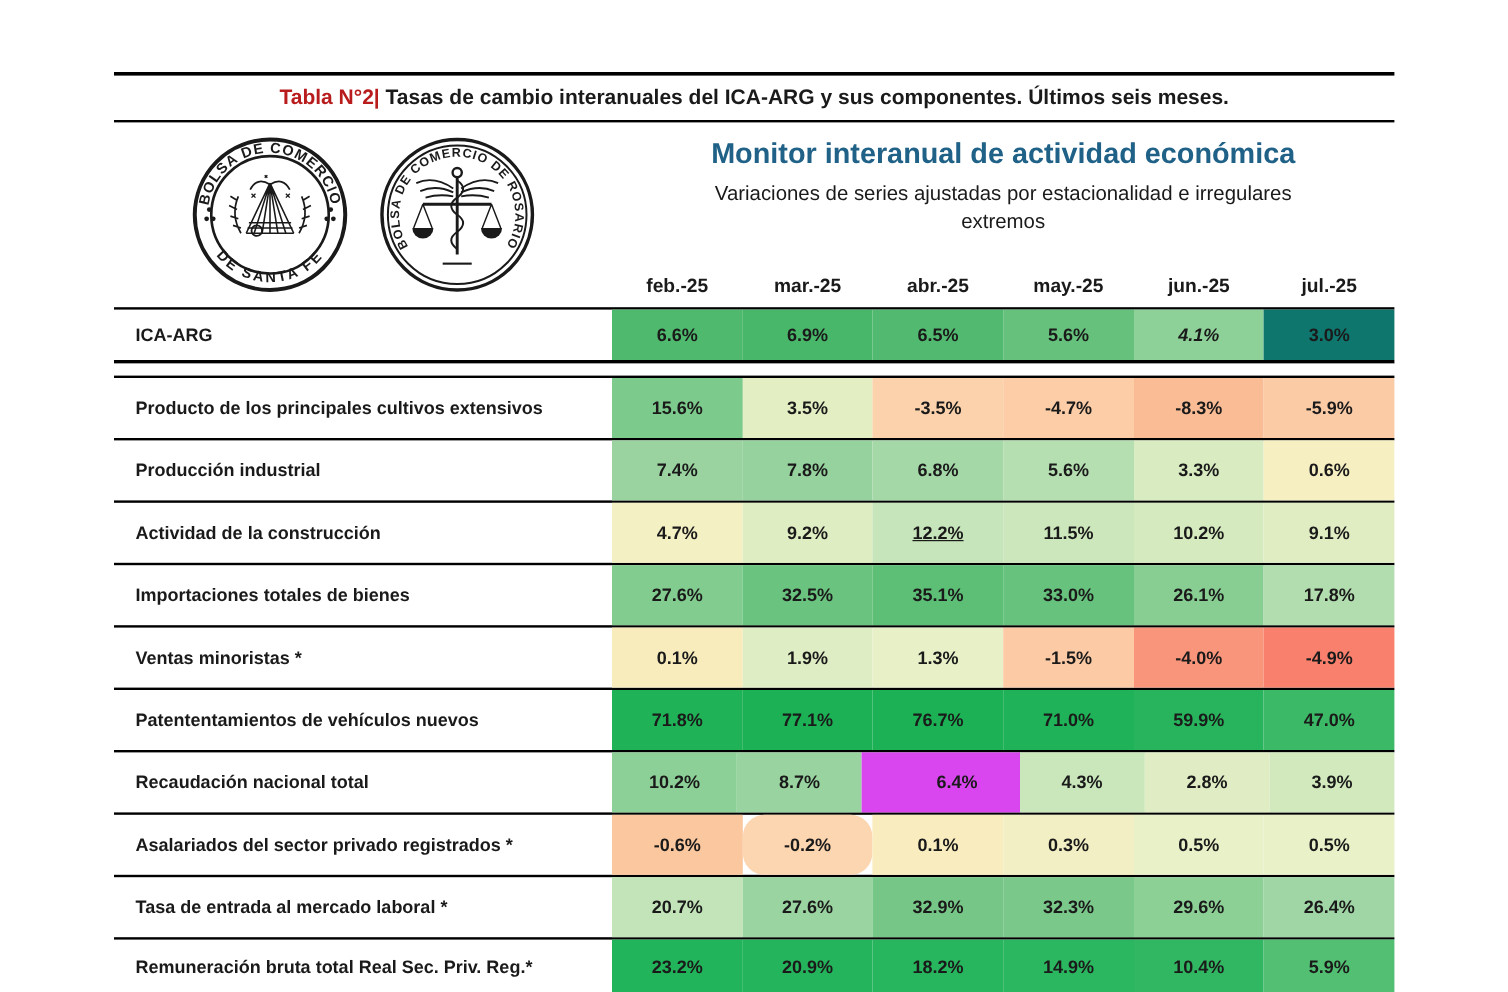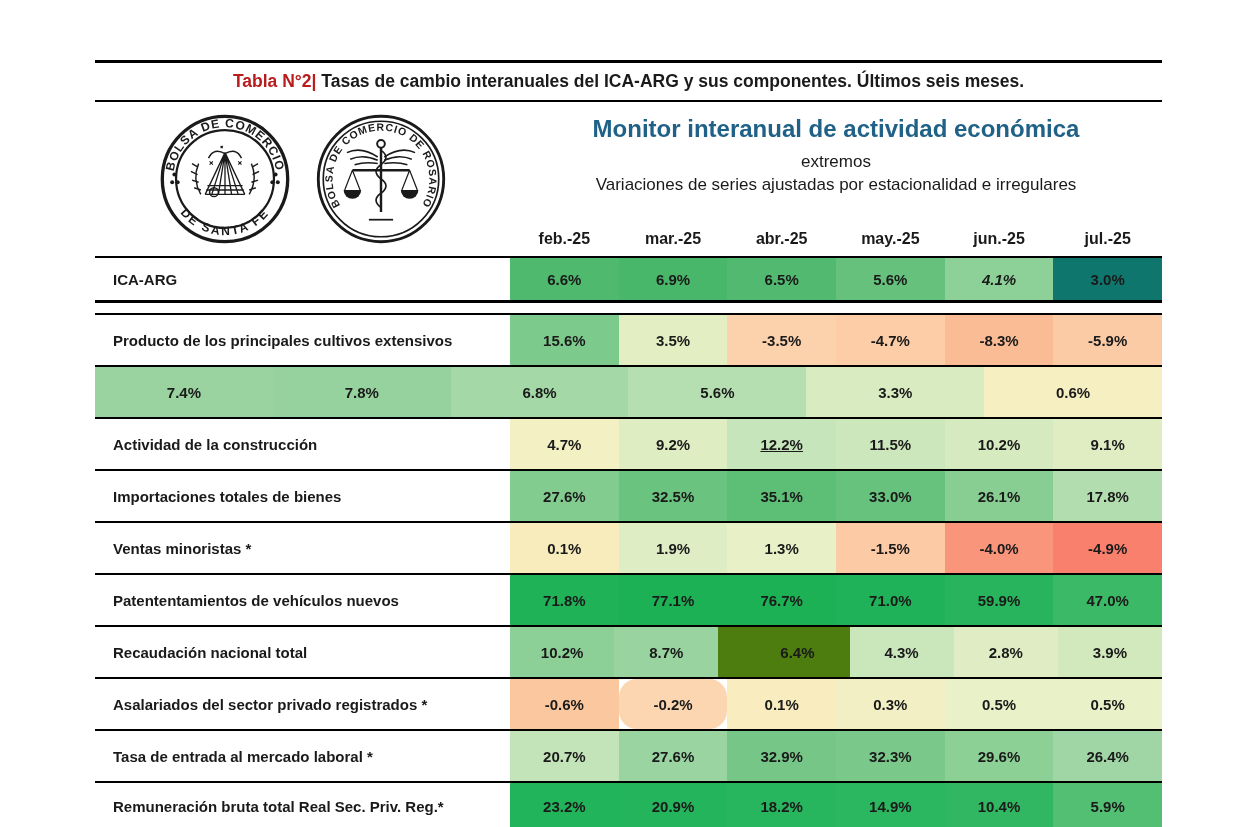--- a/index.html
+++ b/index.html
@@ -101,22 +101,22 @@
             <path d="M 78,70 A 8,8 0 0 0 94,70 Z" fill="#1a1a1a"></path>
             <path class="stroke" stroke-width="1.5" d="M 60,34 q 9,6 0,13 q -9,6 0,13 q 9,6 0,13 q -9,6 0,13"></path>
             <line class="stroke" x1="49" y1="97" x2="71" y2="97" stroke-width="1.6"></line>
           </g>
         </svg>
 
       </div>
       <div class="rightcol">
         <div class="main-title">Monitor interanual de actividad económica</div>
         <div class="subtitle">
+          <div>Variaciones de series ajustadas por estacionalidad e irregulares</div>
           <div>extremos</div>
-          <div>Variaciones de series ajustadas por estacionalidad e irregulares</div>
         </div>
         <div class="months">
             <div class="mcell">feb.-25</div>
             <div class="mcell">mar.-25</div>
             <div class="mcell">abr.-25</div>
             <div class="mcell">may.-25</div>
             <div class="mcell">jun.-25</div>
             <div class="mcell">jul.-25</div>
           </div>
       </div>
@@ -136,20 +136,21 @@
         <div class="trow">
           <div class="rlabel">Producto de los principales cultivos extensivos</div>
           <div class="cell" style="background: rgb(124, 202, 140);">15.6%</div>
           <div class="cell" style="background: rgb(227, 239, 195);">3.5%</div>
           <div class="cell" style="background: rgb(251, 210, 172);">-3.5%</div>
           <div class="cell" style="background: rgb(252, 205, 166);">-4.7%</div>
           <div class="cell" style="background: rgb(249, 188, 148);">-8.3%</div>
           <div class="cell" style="background: rgb(251, 203, 166);">-5.9%</div>
         </div>
         <div class="trow">
+          <div class="rlabel">Producción industrial</div>
           <div class="cell" style="background: rgb(154, 211, 160);">7.4%</div>
           <div class="cell" style="background: rgb(150, 210, 157);">7.8%</div>
           <div class="cell" style="background: rgb(164, 216, 167);">6.8%</div>
           <div class="cell" style="background: rgb(182, 223, 177);">5.6%</div>
           <div class="cell" style="background: rgb(216, 235, 193);">3.3%</div>
           <div class="cell" style="background: rgb(246, 239, 194);">0.6%</div>
         </div>
         <div class="trow">
           <div class="rlabel">Actividad de la construcción</div>
           <div class="cell" style="background: rgb(243, 240, 196);">4.7%</div>
@@ -183,21 +184,21 @@
           <div class="cell" style="background: rgb(27, 177, 84);">77.1%</div>
           <div class="cell" style="background: rgb(28, 177, 85);">76.7%</div>
           <div class="cell" style="background: rgb(32, 178, 88);">71.0%</div>
           <div class="cell" style="background: rgb(40, 180, 93);">59.9%</div>
           <div class="cell" style="background: rgb(59, 185, 102);">47.0%</div>
         </div>
         <div class="trow">
           <div class="rlabel">Recaudación nacional total</div>
           <div class="cell" style="background: rgb(140, 208, 151);">10.2%</div>
           <div class="cell" style="background: rgb(153, 212, 160);">8.7%</div>
-          <div class="cell" style="background: #4d7c0f; padding-left: 27px;">6.4%</div>
+          <div class="cell" style="background: #d946ef; padding-left: 27px;">6.4%</div>
           <div class="cell" style="background: rgb(202, 230, 187);">4.3%</div>
           <div class="cell" style="background: rgb(224, 237, 196);">2.8%</div>
           <div class="cell" style="background: rgb(210, 233, 190);">3.9%</div>
         </div>
         <div class="trow">
           <div class="rlabel">Asalariados del sector privado registrados *</div>
           <div class="cell" style="background: rgb(251, 199, 158);">-0.6%</div>
           <div class="cell" style="background: rgb(252, 213, 177); border-radius: 18px;">-0.2%</div>
           <div class="cell" style="background: rgb(249, 236, 191);">0.1%</div>
           <div class="cell" style="background: rgb(243, 239, 196);">0.3%</div>

